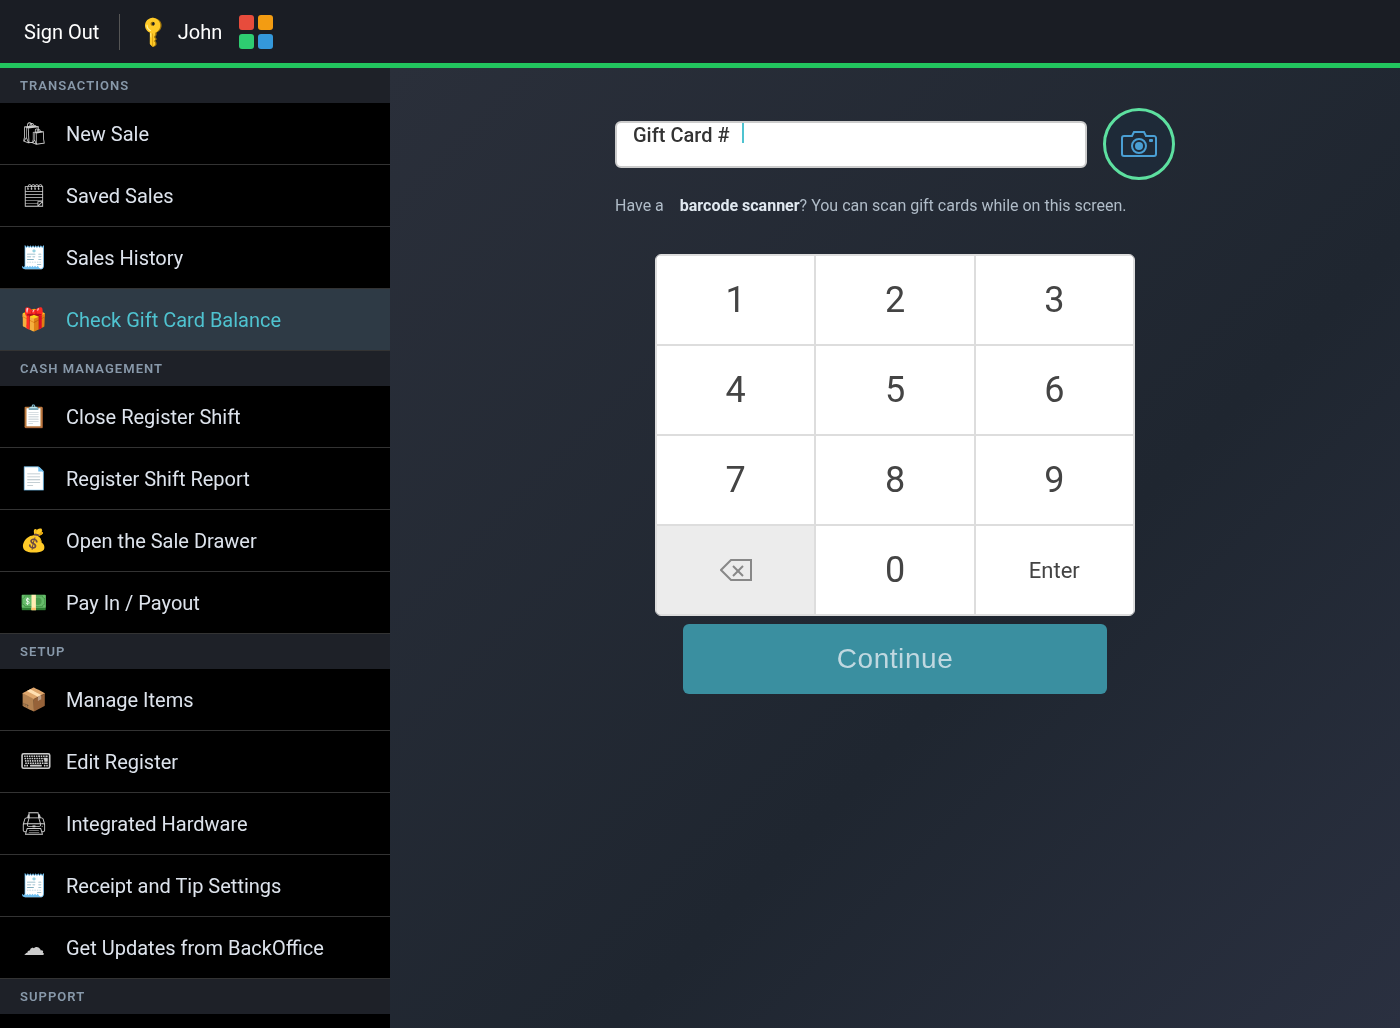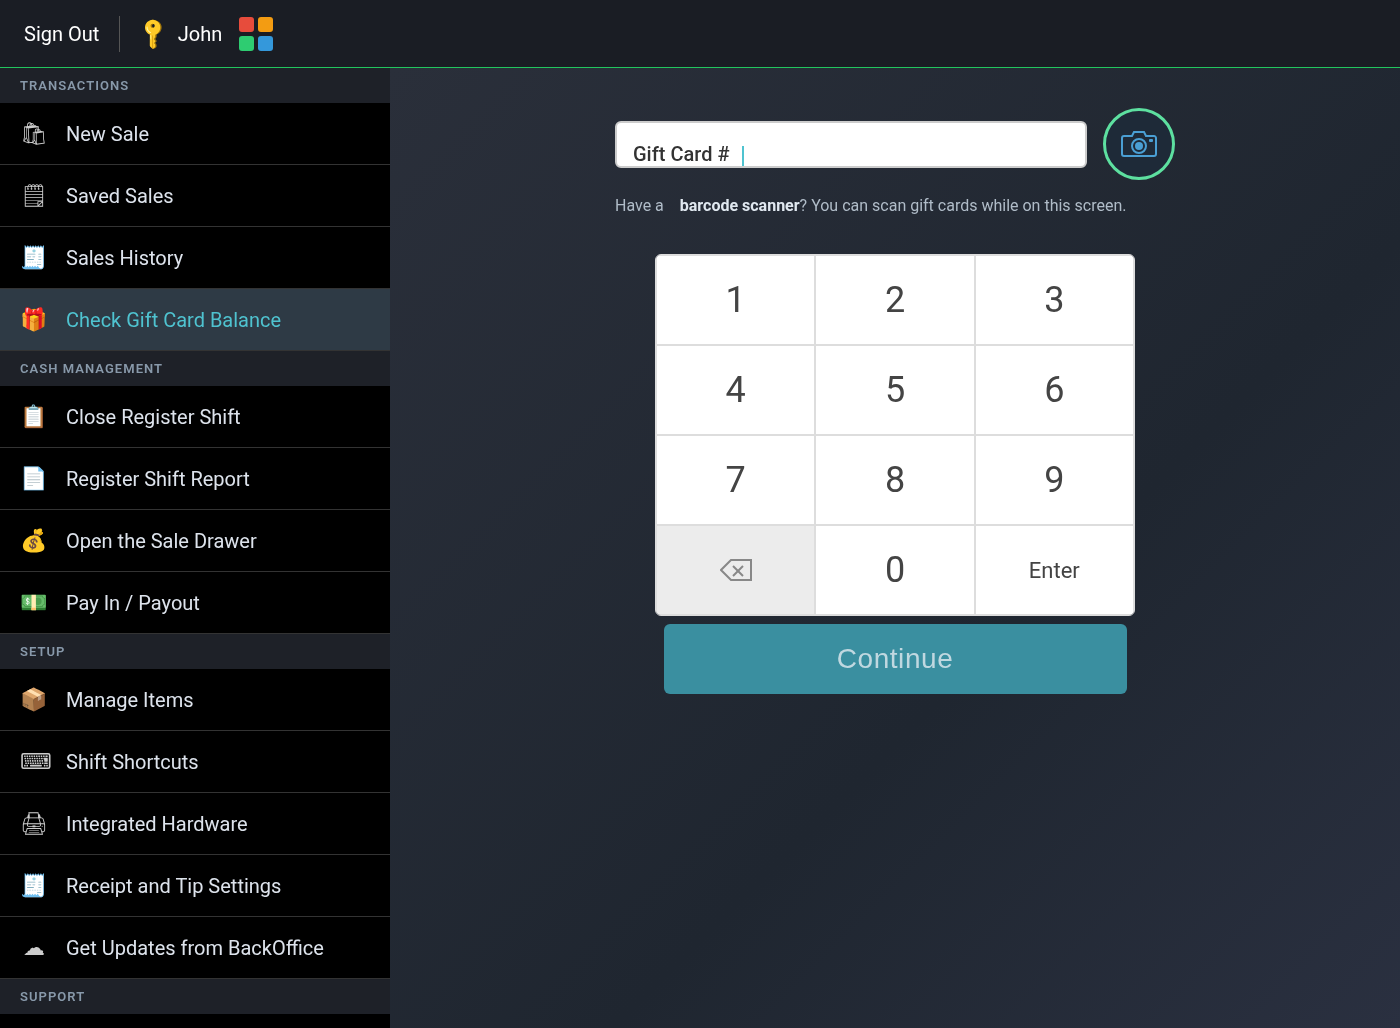--- a/index.html
+++ b/index.html
@@ -13,21 +13,21 @@
       overflow: hidden;
     }
 
     
     .header {
       background: #1a1d24;
       height: 68px;
       display: flex;
       align-items: center;
       padding: 0 24px;
-      border-bottom: 1px solid #22c55e;
+      border-bottom: 5px solid #22c55e;
       flex-shrink: 0;
     }
     .header-signout {
       color: #fff;
       font-size: 20px;
       font-weight: 400;
       cursor: pointer;
     }
     .header-divider {
       width: 1px;
@@ -134,21 +134,21 @@
       margin-bottom: 14px;
     }
 
     .gift-card-input {
       flex: 1;
       height: 47px;
       background: #fff;
       border: 2px solid #ccc;
       border-radius: 6px;
       display: flex;
-      align-items: flex-end;
+      align-items: flex-start;
       padding: 0 16px;
       gap: 12px;
     }
     .gift-card-label {
       color: #333;
       font-size: 20px;
       font-weight: 500;
       white-space: nowrap;
     }
     .gift-card-placeholder {
@@ -226,21 +226,21 @@
       background: #fff;
     }
     .numpad-key.enter-key {
       background: #fff;
       font-size: 22px;
       color: #444;
       text-align: right;
     }
 
     .continue-btn {
-      width: 463px;
+      width: 424px;
       height: 70px;
       background: #3a8fa0;
       border: none;
       border-radius: 6px;
       color: #c0d8e0;
       font-size: 28px;
       font-weight: 400;
       cursor: pointer;
       margin-top: 8px;
       letter-spacing: 0.02em;
@@ -309,21 +309,21 @@
         <span class="sidebar-item-icon">💵</span>
         <span class="sidebar-item-label">Pay In / Payout</span>
       </div>
       <div class="sidebar-section-header">SETUP</div>
       <div class="sidebar-item">
         <span class="sidebar-item-icon">📦</span>
         <span class="sidebar-item-label">Manage Items</span>
       </div>
       <div class="sidebar-item">
         <span class="sidebar-item-icon">⌨</span>
-        <span class="sidebar-item-label">Shift Shortcuts</span>
+        <span class="sidebar-item-label">Edit Register</span>
       </div>
       <div class="sidebar-item">
         <span class="sidebar-item-icon">🖨</span>
         <span class="sidebar-item-label">Integrated Hardware</span>
       </div>
       <div class="sidebar-item">
         <span class="sidebar-item-icon">🧾</span>
         <span class="sidebar-item-label">Receipt and Tip Settings</span>
       </div>
       <div class="sidebar-item">

